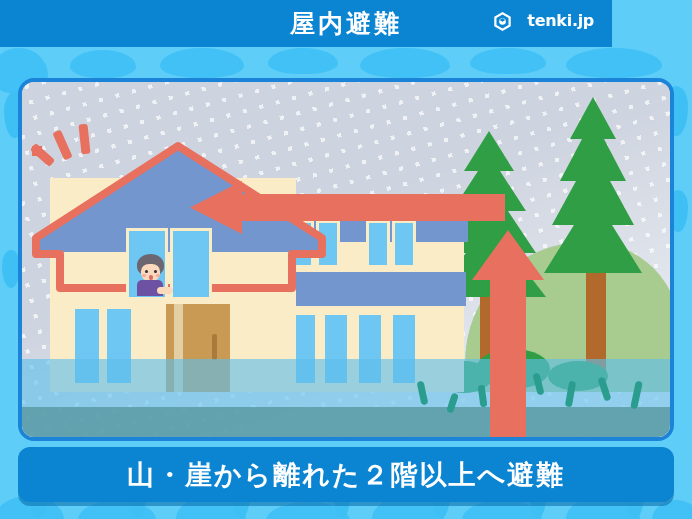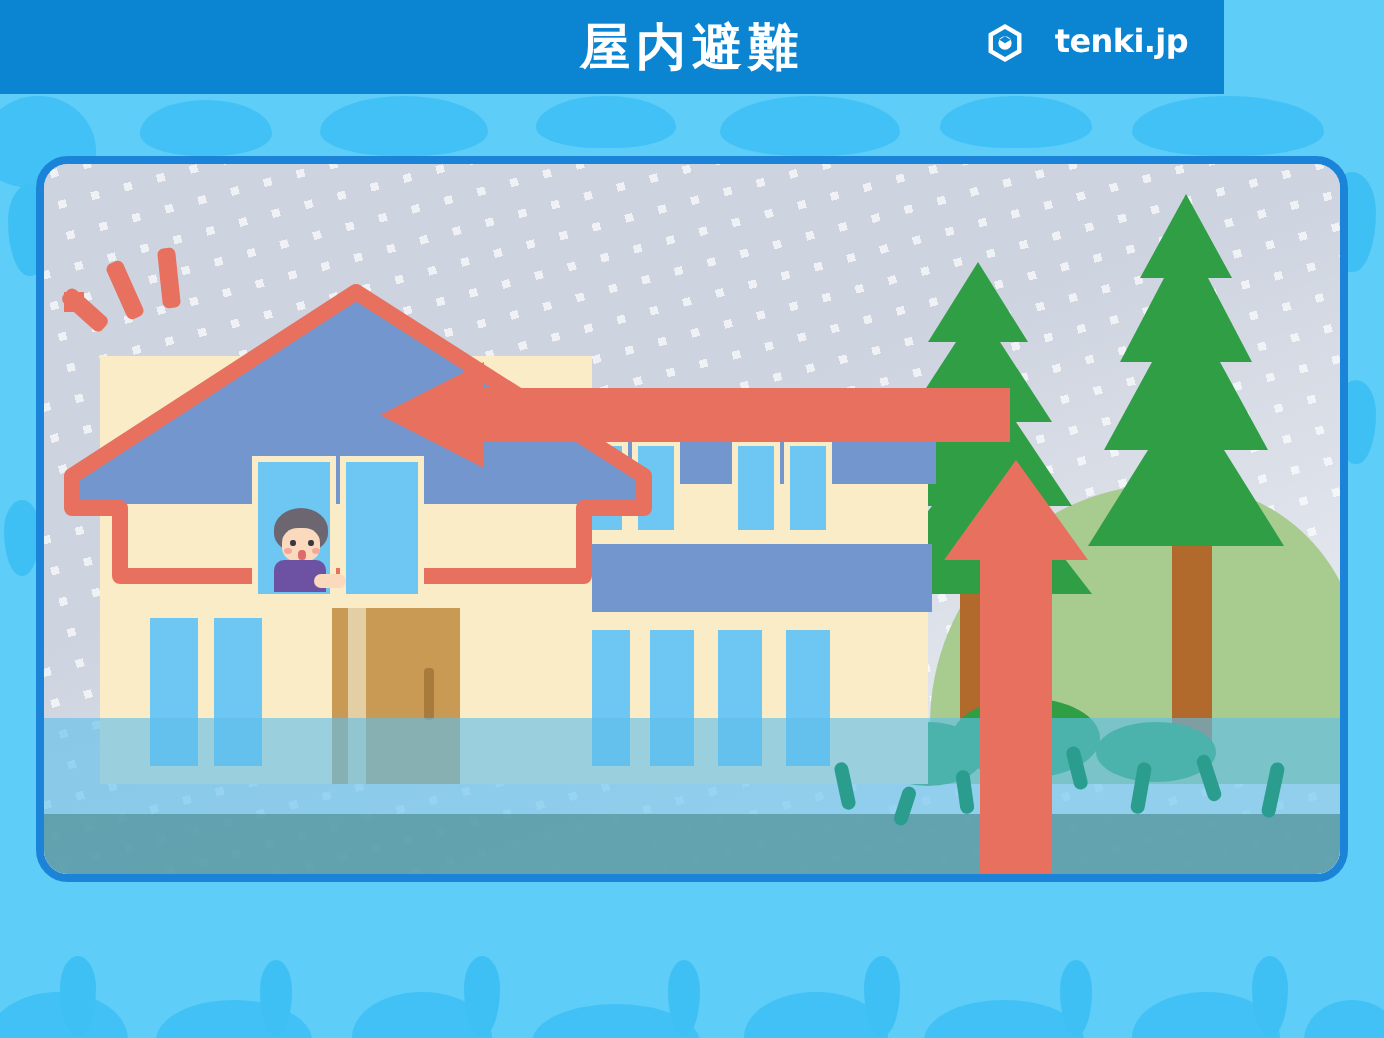--- a/index.html
+++ b/index.html
@@ -263,14 +263,17 @@
       <svg width="72" height="242" viewBox="0 0 72 242" style="position:absolute;left:0;top:0;">
         <path d="M36 0 L72 50 L54 50 L54 242 L18 242 L18 50 L0 50 Z" fill="#e8705f"></path>
       </svg>
       <div class="arrow-up-label-wrap">
         <div class="arrow-up-label">垂直避難</div>
       </div>
     </div>
 
   </div>
 
+  <div class="caption">
+    <span class="caption-text">山・崖から離れた２階以上へ避難</span>
+  </div>
 
 </div>
 
 </body></html>

